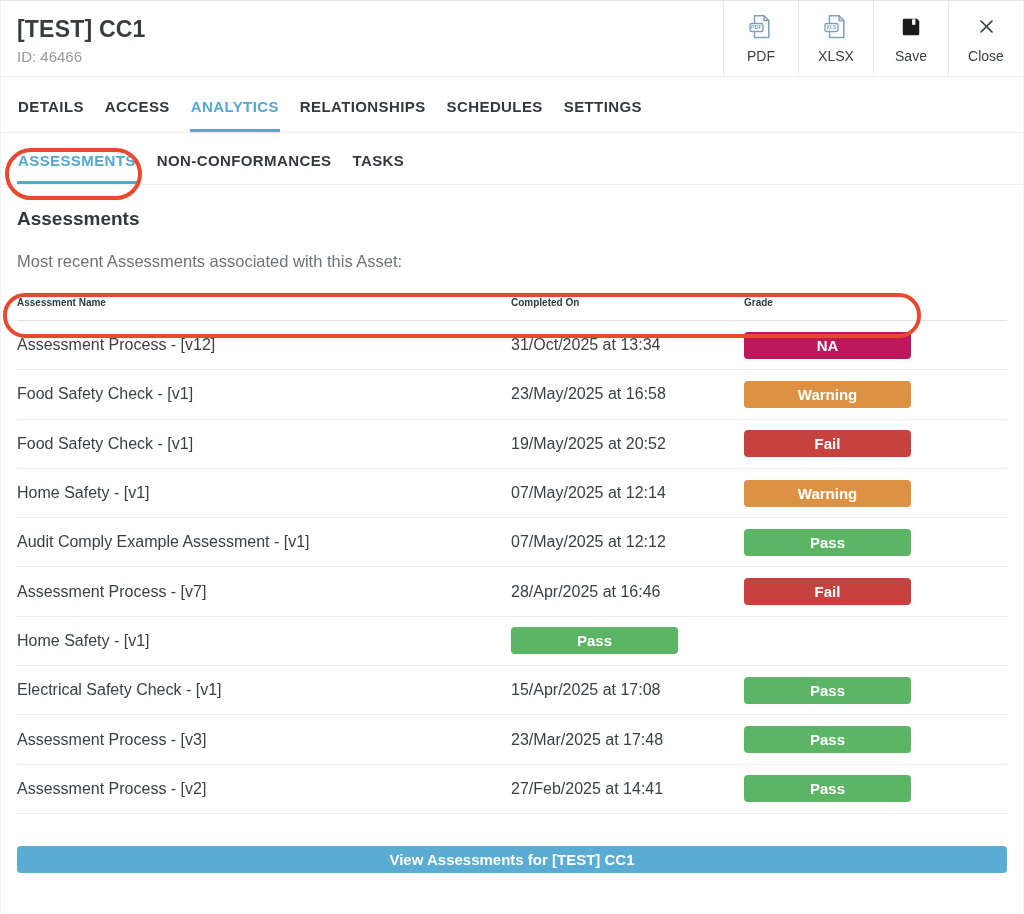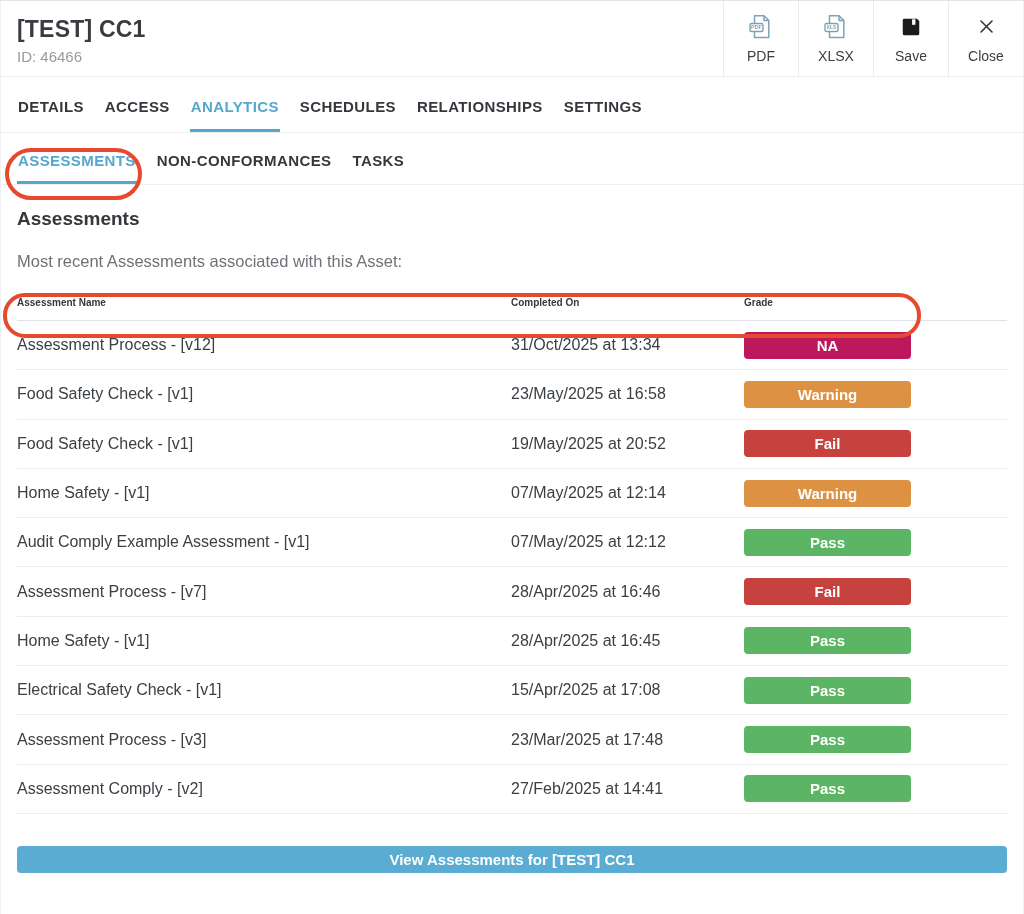--- a/index.html
+++ b/index.html
@@ -129,22 +129,22 @@
         </span>
         <span class="action-label">Close</span>
       </div>
     </div>
   </div>
 
   <div class="tabs" id="tabs">
       <button class="tab">DETAILS</button>
       <button class="tab">ACCESS</button>
       <button class="tab" style="color: rgb(84, 167, 206); border-bottom-color: rgb(84, 167, 206);">ANALYTICS</button>
+      <button class="tab">RELATIONSHIPS</button>
       <button class="tab">SCHEDULES</button>
-      <button class="tab">RELATIONSHIPS</button>
       <button class="tab">SETTINGS</button>
     </div>
 
   <div class="subtabs" id="subtabs">
       <button class="subtab" style="color: rgb(84, 167, 206); border-bottom-color: rgb(84, 167, 206);">ASSESSMENTS</button>
       <button class="subtab">NON-CONFORMANCES</button>
       <button class="subtab">TASKS</button>
     </div>
 
   <div class="section-title">Assessments</div>
@@ -194,41 +194,40 @@
     </div>
         <div class="trow">
       <div class="col-name">Assessment Process - [v7]</div>
       <div class="col-completed">28/Apr/2025 at 16:46</div>
       <div class="col-grade">
         <span class="badge" style="background: rgb(197, 66, 62);">Fail</span>
       </div>
     </div>
         <div class="trow">
       <div class="col-name">Home Safety - [v1]</div>
-      <div class="col-completed">28/Apr/2025 at 16:45</div>
       <div class="col-grade">
         <span class="badge" style="background: rgb(92, 181, 100);">Pass</span>
       </div>
     </div>
         <div class="trow">
       <div class="col-name">Electrical Safety Check - [v1]</div>
       <div class="col-completed">15/Apr/2025 at 17:08</div>
       <div class="col-grade">
         <span class="badge" style="background: rgb(92, 181, 100);">Pass</span>
       </div>
     </div>
         <div class="trow">
       <div class="col-name">Assessment Process - [v3]</div>
       <div class="col-completed">23/Mar/2025 at 17:48</div>
       <div class="col-grade">
         <span class="badge" style="background: rgb(92, 181, 100);">Pass</span>
       </div>
     </div>
         <div class="trow">
-      <div class="col-name">Assessment Comply - [v2]</div>
+      <div class="col-name">Assessment Process - [v2]</div>
       <div class="col-completed">27/Feb/2025 at 14:41</div>
       <div class="col-grade">
         <span class="badge" style="background: rgb(92, 181, 100);">Pass</span>
       </div>
     </div>
       </div>
   </div>
 
   <button class="footer-btn" id="footer-btn" style="background: rgb(91, 172, 210);">View Assessments for [TEST] CC1</button>
 

